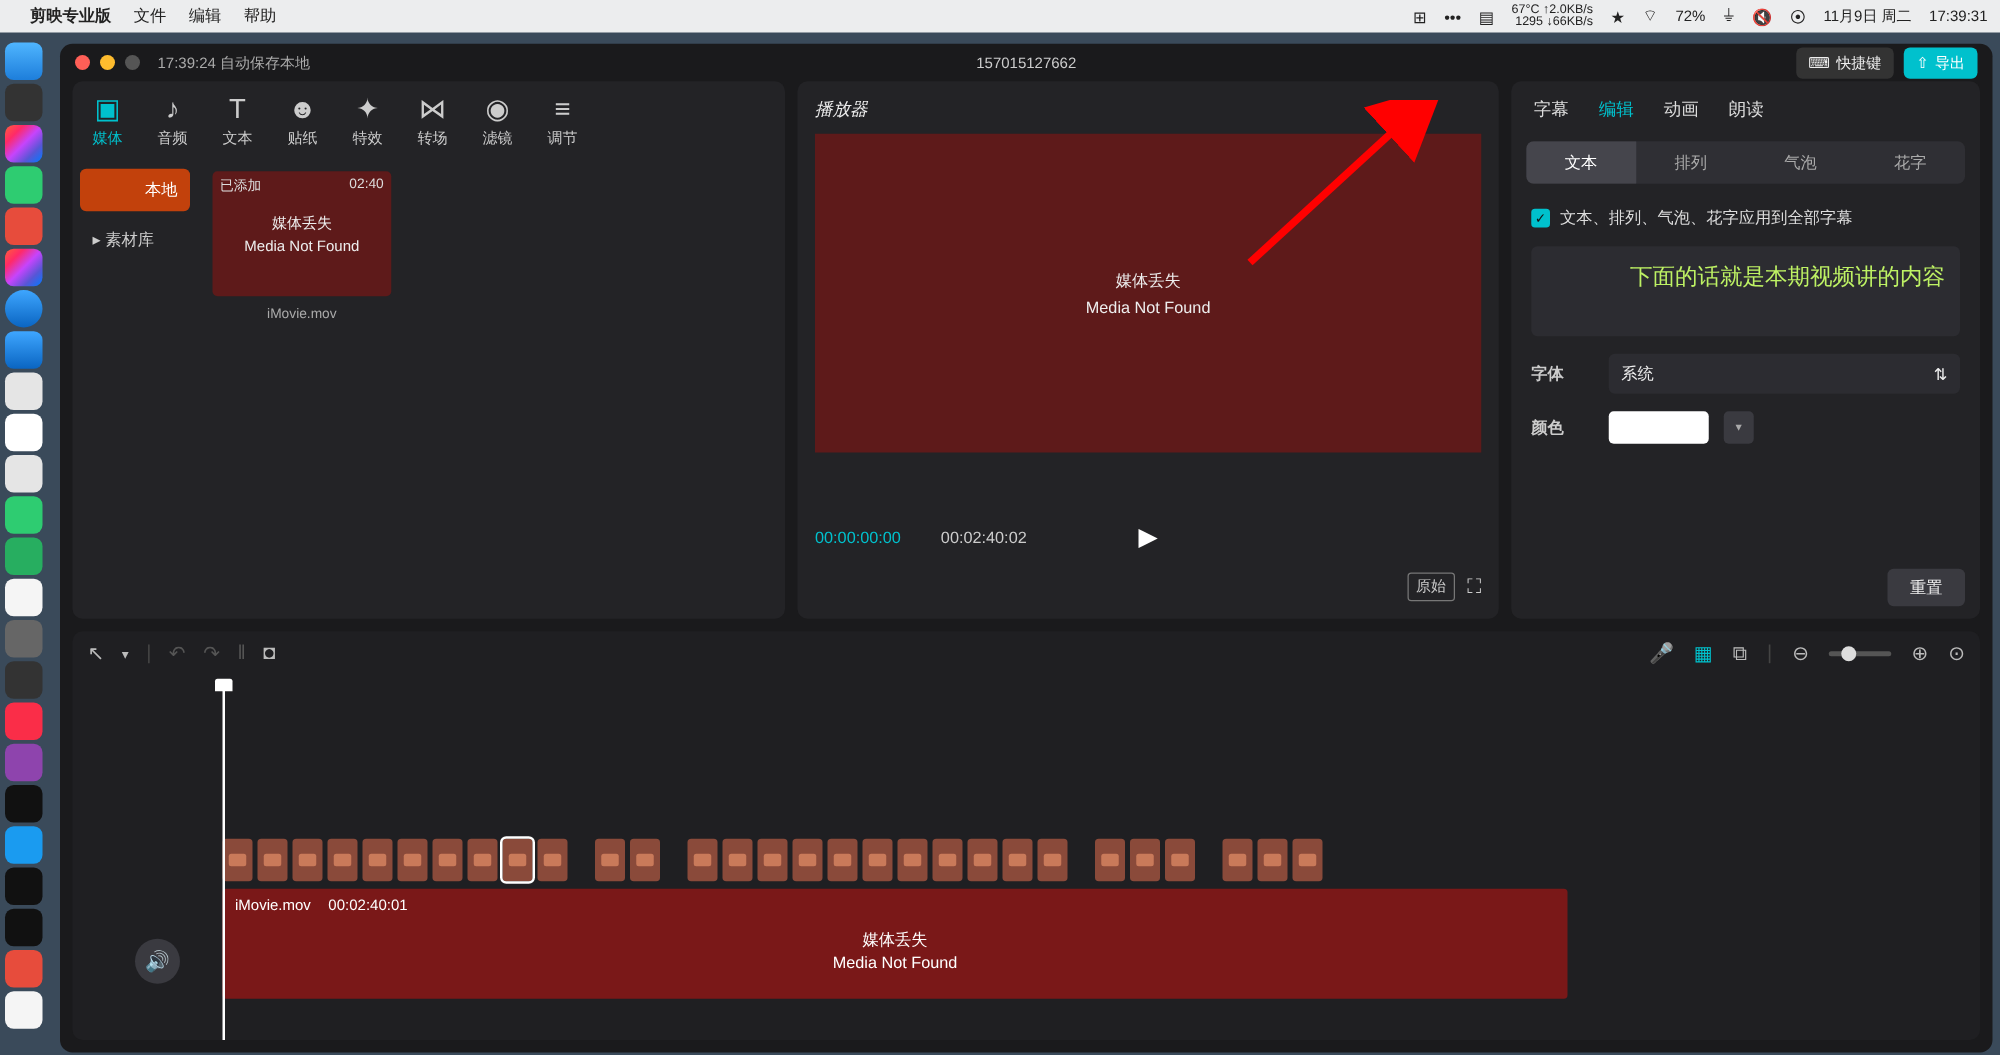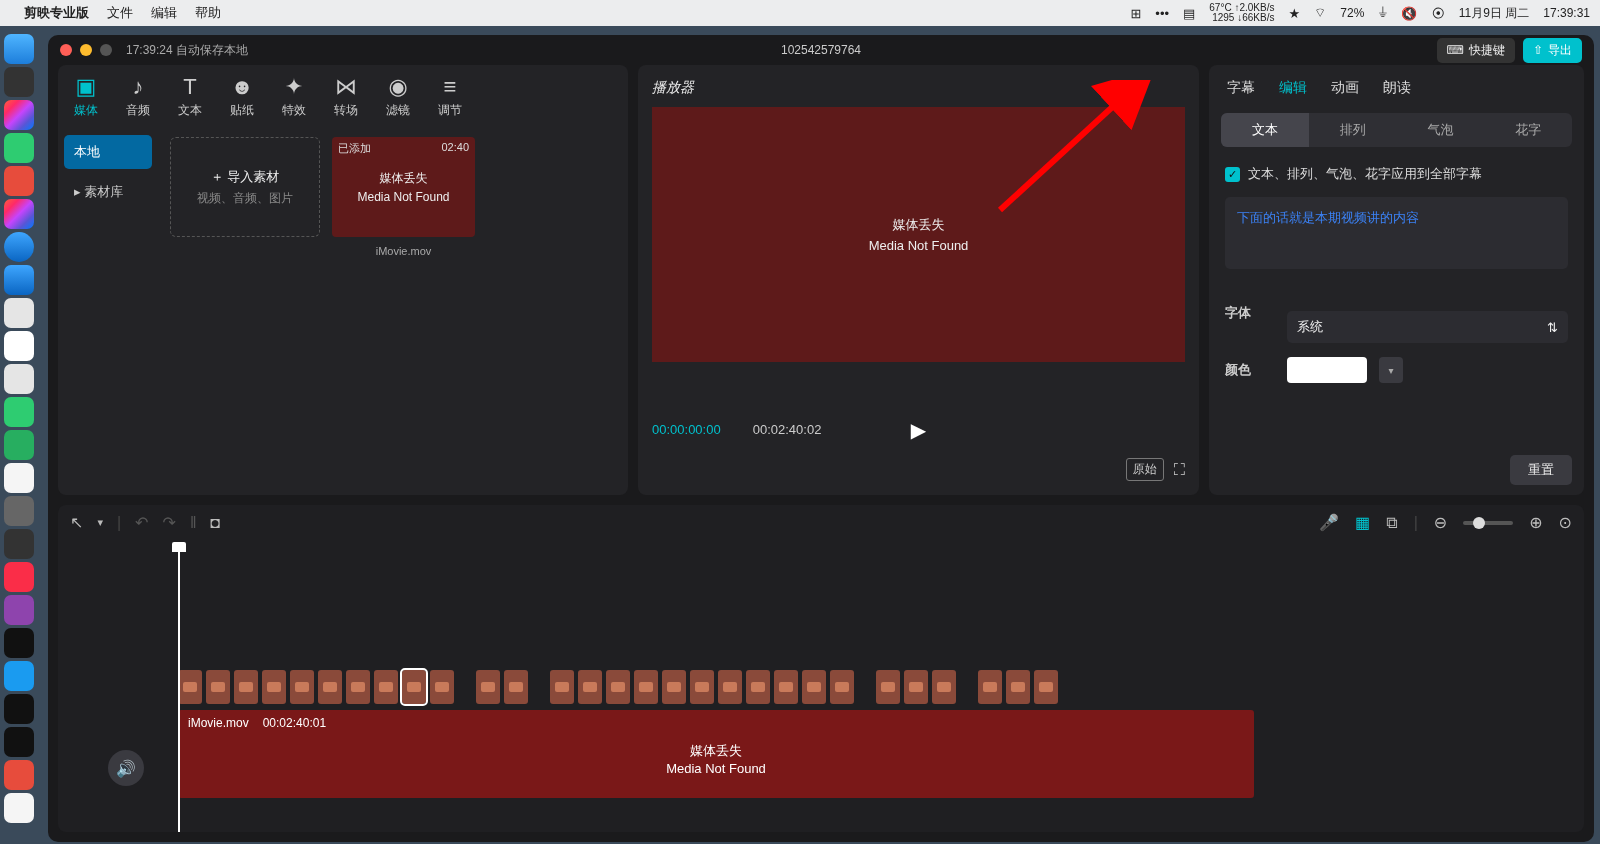--- a/index.html
+++ b/index.html
@@ -52,21 +52,21 @@
 
 
 .media-panel { width:570px; }
 .media-tabs { display:flex; gap:28px; padding:10px 16px 6px; }
 .media-tab { display:flex; flex-direction:column; align-items:center; color:#ccc; font-size:12px; gap:3px; cursor:pointer; }
 .media-tab.active { color:#00c1cd; }
 .media-tab .icon { font-size:22px; height:24px; display:flex; align-items:center;}
 .media-body { display:flex; flex:1; }
 .media-sidebar { width:100px; padding:10px 6px; display:flex; flex-direction:column; gap:6px; font-size:13px; }
 .media-side-item { padding:8px 10px; color:#ccc; border-radius:5px; cursor:pointer;}
-.media-side-item.active { background:#0369a1; color:#fff; }
+.media-side-item.active { background:#c2410c; color:#fff;text-align:right; }
 .media-content { flex:1; padding:12px; display:flex; gap:12px; align-items:flex-start; }
 .import-box { width:150px; height:100px; border:1px dashed #555; border-radius:6px; display:flex; flex-direction:column; align-items:center; justify-content:center; color:#888; font-size:12px; gap:4px; cursor:pointer;}
 .import-box .plus { color:#eee; font-size:13px;}
 .media-item { width:143px; }
 .media-thumb { height:100px; background:#5e1a1a; border-radius:4px; position:relative; color:#eee; font-size:12px; display:flex; flex-direction:column; align-items:center; justify-content:center; gap:3px; padding:4px;}
 .media-thumb .top { position:absolute; top:4px; left:6px; right:6px; display:flex; justify-content:space-between; font-size:11px; color:#ddd;}
 .media-item .name { color:#aaa; font-size:11px; text-align:center; margin-top:8px;}
 
 
 .player-panel { flex:1; min-width:460px; padding:14px; }
@@ -83,24 +83,24 @@
 .insp-panel { width:375px; padding:0; position:relative;}
 .insp-main-tabs { display:flex; gap:24px; padding:14px 18px 10px; font-size:14px; }
 .insp-main-tabs span { color:#ddd; cursor:pointer;}
 .insp-main-tabs span.active { color:#00c1cd; }
 .insp-sub-tabs { display:flex; margin:6px 12px; background:#2f2f34; border-radius:6px; overflow:hidden;}
 .insp-sub-tabs span { flex:1; text-align:center; padding:8px 0; font-size:13px; color:#aaa; cursor:pointer;}
 .insp-sub-tabs span.active { background:#45454c; color:#fff; }
 .insp-body { padding:12px 16px; color:#ddd; font-size:13px; display:flex; flex-direction:column; gap:14px;}
 .checkbox-row { display:flex; align-items:center; gap:8px; }
 .checkbox-row .cb { width:15px; height:15px; border-radius:3px; background:#00c1cd; display:flex; align-items:center; justify-content:center; color:#111; font-size:11px;}
-.textarea { background:#2c2c31; border-radius:5px; padding:12px; min-height:72px; color:#3b82f6; font-size:13px;}
+.textarea { background:#2c2c31; border-radius:5px; padding:12px; min-height:72px; color:#bef264; font-size:18px;text-align:right;}
 .prop-row { display:flex; align-items:center; gap:12px; }
 .prop-row .lbl { width:50px; color:#ccc;font-weight:bold; }
-.select { flex:1; background:#2c2c31; border-radius:5px; padding:7px 10px; color:#eee; display:flex; justify-content:space-between; align-items:center; cursor:pointer;margin-top:28px;}
+.select { flex:1; background:#2c2c31; border-radius:5px; padding:7px 10px; color:#eee; display:flex; justify-content:space-between; align-items:center; cursor:pointer;}
 .color-swatch { width:80px; height:26px; background:#fff; border-radius:4px;}
 .color-dd { width:24px; height:26px; background:#3a3a40; border-radius:4px; display:flex; align-items:center; justify-content:center; color:#aaa; font-size:10px; cursor:pointer;}
 .reset-btn { position:absolute; right:12px; bottom:10px; background:#3a3a40; color:#eee; padding:6px 18px; border-radius:5px; font-size:13px; cursor:pointer;}
 
 
 .timeline-wrap { flex:1; margin:10px; background:#1f1f22; border-radius:8px; display:flex; flex-direction:column; overflow:hidden;}
 .tl-toolbar { display:flex; align-items:center; gap:14px; padding:8px 12px; color:#ccc; }
 .tl-tool { font-size:16px; cursor:pointer; color:#bbb;}
 .tl-tool.dim { color:#555; }
 .tl-toolbar .right { margin-left:auto; display:flex; align-items:center; gap:16px;}
@@ -186,21 +186,21 @@
 </div>
 
 <div class="window">
   <div class="titlebar">
     <div class="traffic">
       <div class="dot r"></div>
       <div class="dot y"></div>
       <div class="dot g"></div>
     </div>
     <span>17:39:24 自动保存本地</span>
-    <span class="center">102542579764</span>
+    <span class="center">157015127662</span>
     <div class="right-btns">
       <div class="btn-key">
           <span>⌨</span>
           <span>快捷键</span>
         </div>
       <div class="btn-export">
           <span>⇧</span>
           <span>导出</span>
         </div>
     </div>
@@ -242,24 +242,20 @@
             <span class="icon">≡</span>
             <span>调节</span>
           </div>
       </div>
       <div class="media-body">
         <div class="media-sidebar">
           <div class="media-side-item active">本地</div>
           <div class="media-side-item">▸ <span>素材库</span></div>
         </div>
         <div class="media-content">
-          <div class="import-box">
-            <div class="plus">＋ <span>导入素材</span></div>
-            <div>视频、音频、图片</div>
-          </div>
           <div class="media-item">
             <div class="media-thumb">
               <div class="top">
                   <span>已添加</span>
                   <span>02:40</span>
                 </div>
               <span>媒体丢失</span>
               <span>Media Not Found</span>
             </div>
             <div class="name">iMovie.mov</div>

